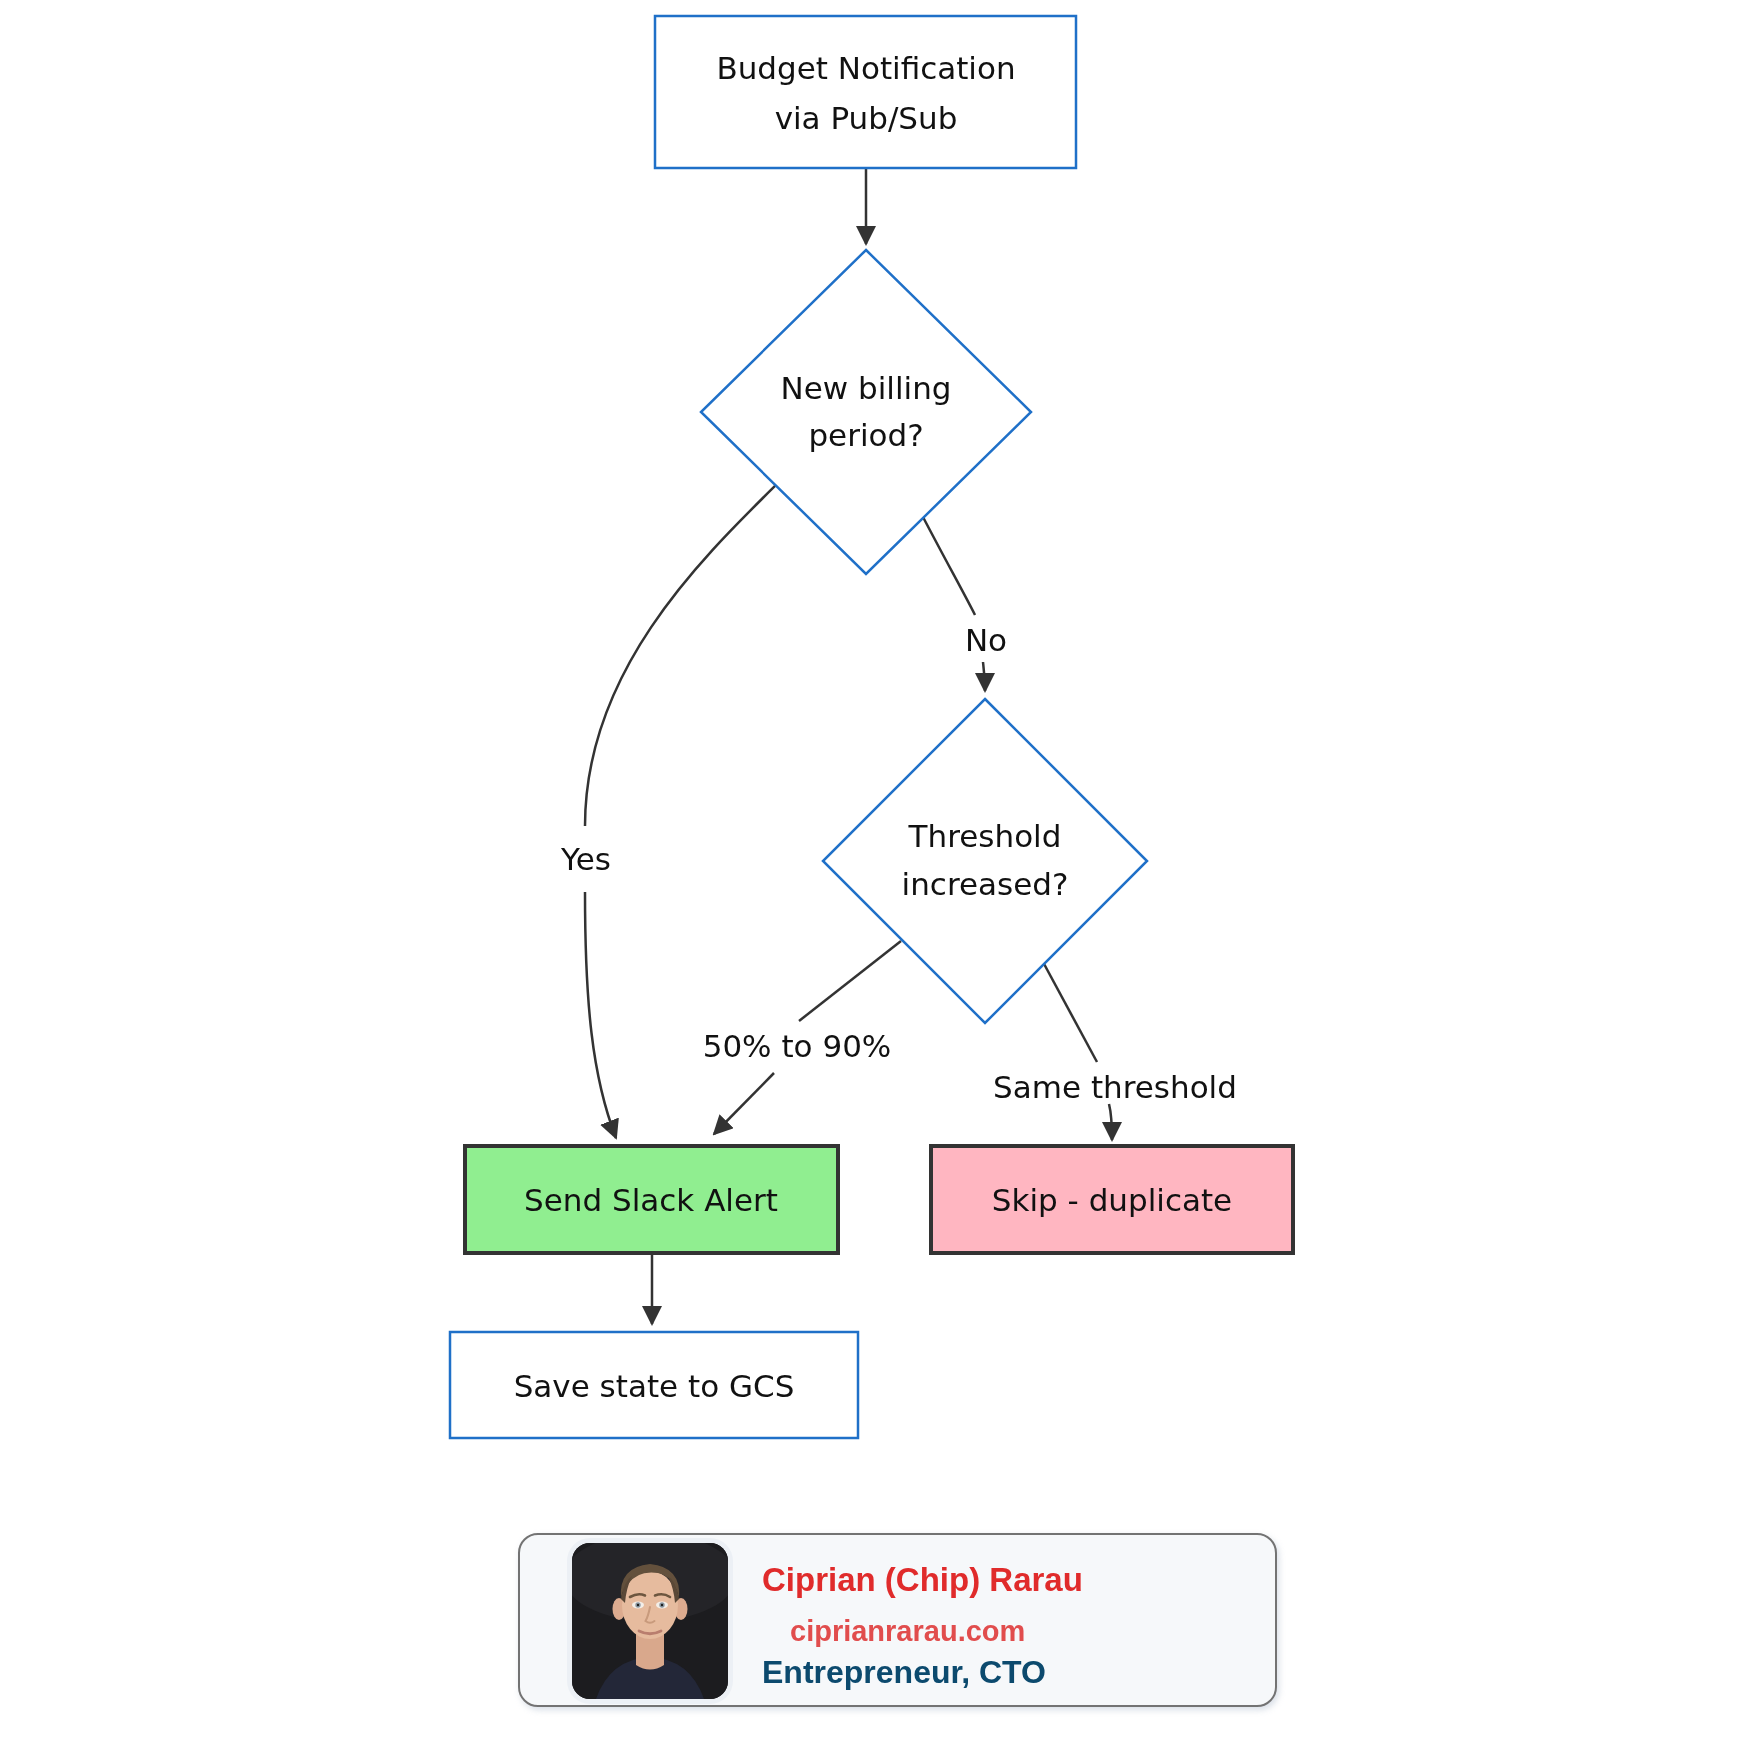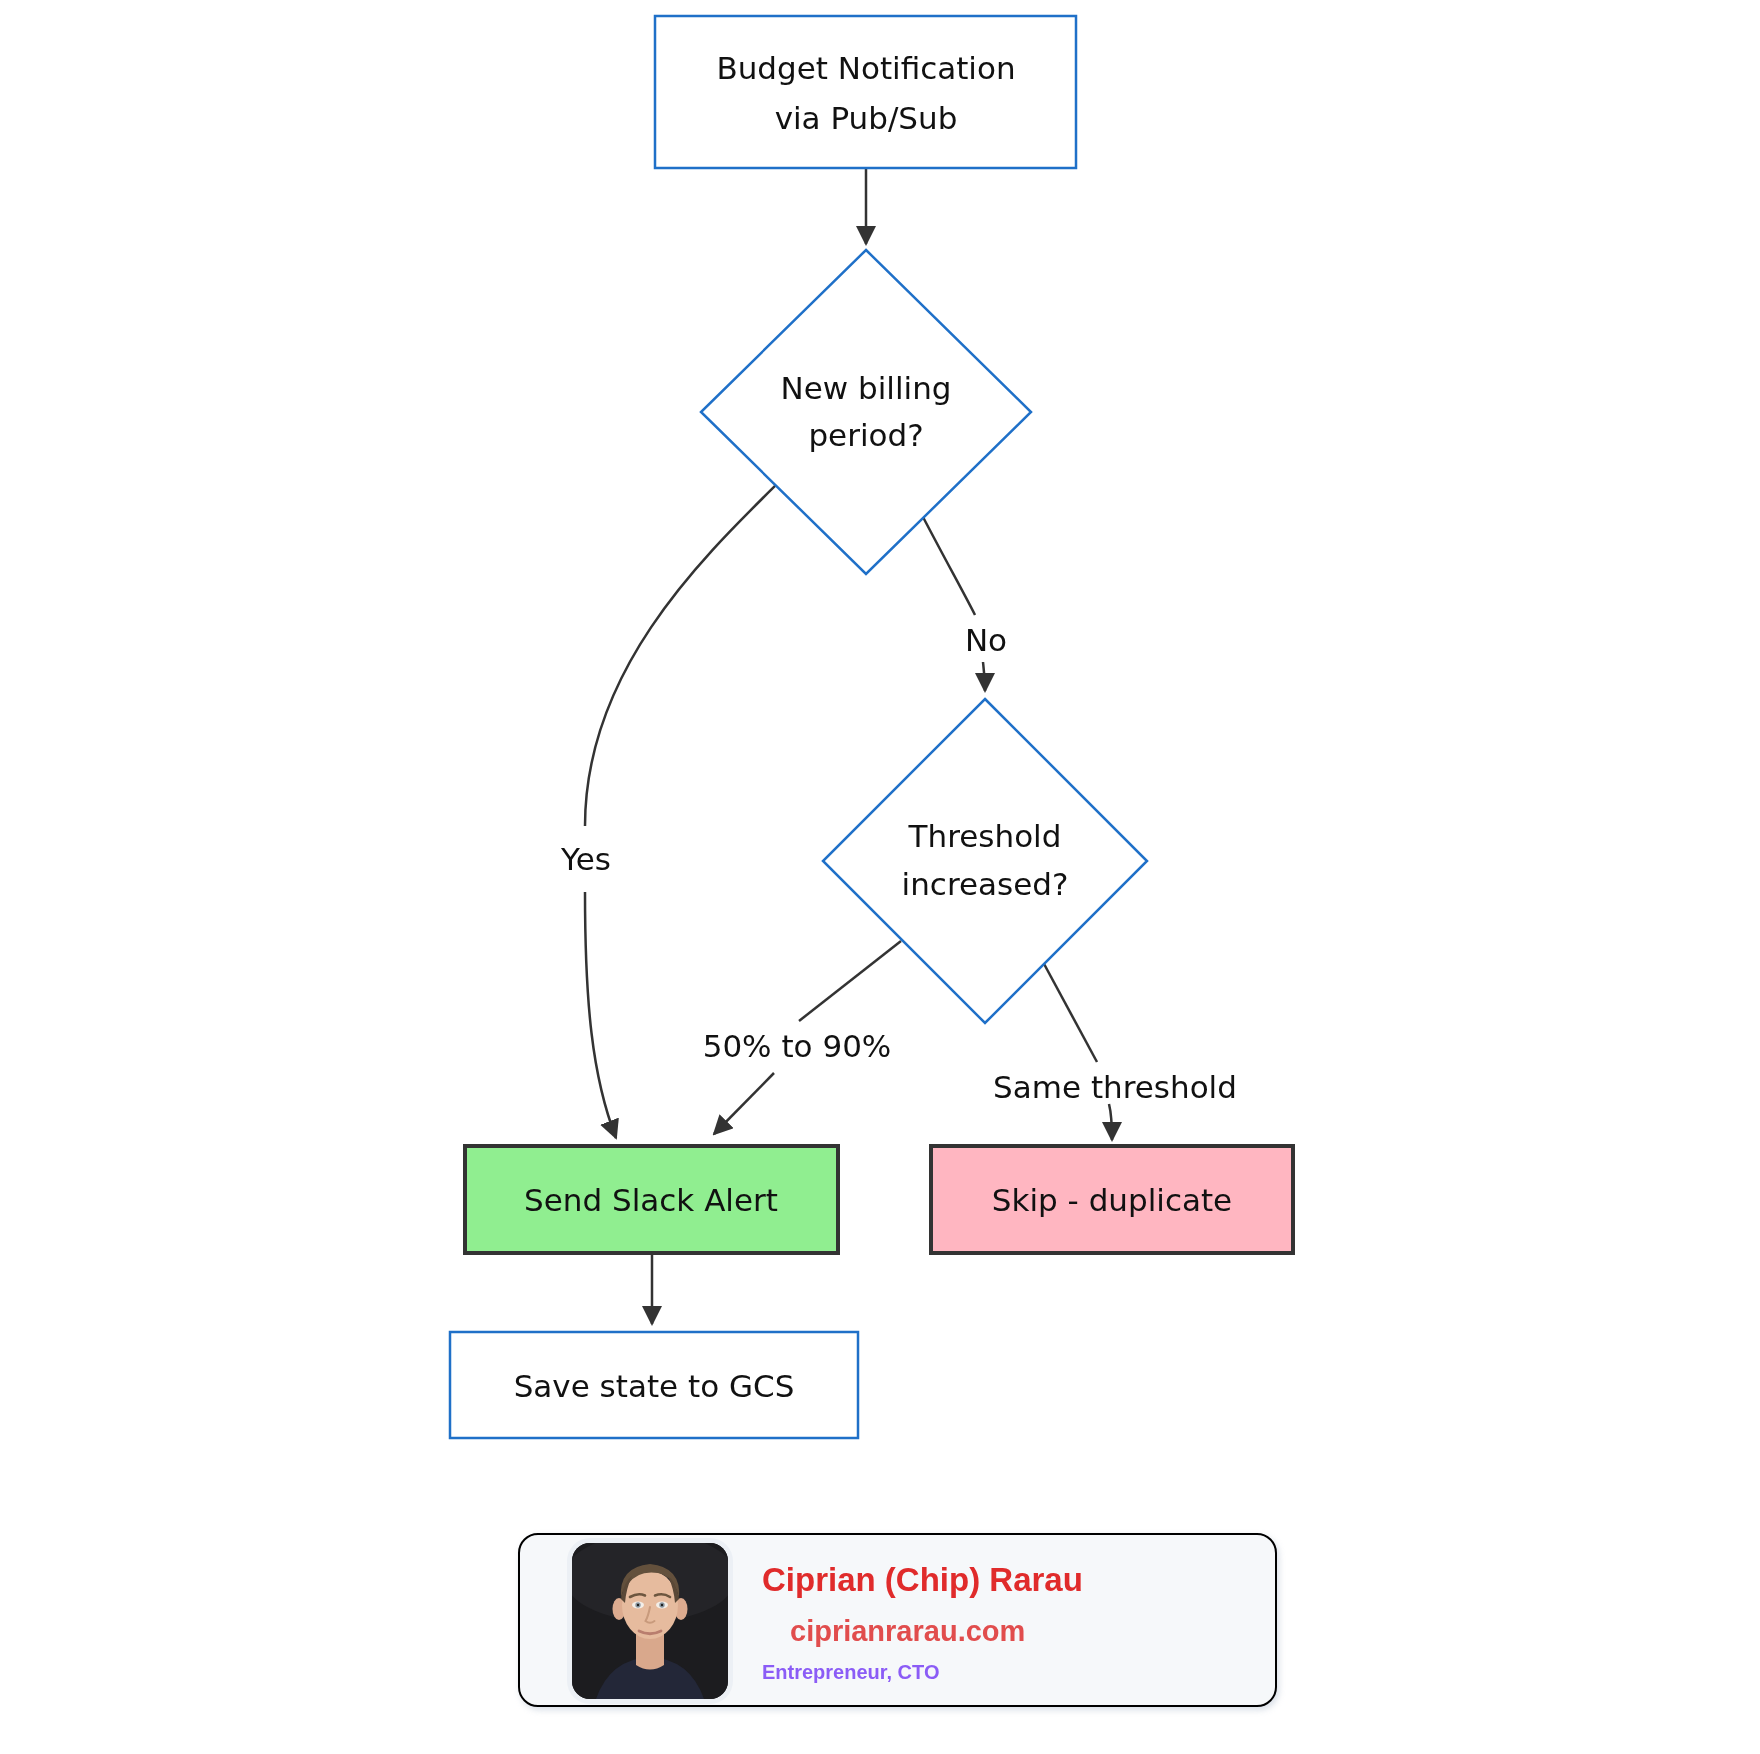--- a/index.html
+++ b/index.html
@@ -6,34 +6,34 @@
   body{
     width:1760px;height:1754px;position:relative;background:#ffffff;
     font-family:"DejaVu Sans",sans-serif;overflow:hidden;
   }
   svg text{font-family:"DejaVu Sans",sans-serif;}
   .flow-label{font-size:31px;fill:#111111;}
   .edge-label{font-size:31px;fill:#111111;}
 
   .author-card{
     position:absolute;left:518px;top:1533px;width:759px;height:174px;
-    background:#f6f8fa;border:2px solid #000000;border-radius:20px;
+    background:#f6f8fa;border:2px solid #737373;border-radius:20px;
     box-shadow:2px 3px 6px rgba(170,184,202,0.45);box-sizing:border-box;
   }
   .author-photo{
     position:absolute;left:52px;top:8px;width:156px;height:156px;
     border-radius:18px;overflow:hidden;background:#1c1c1f;
     box-shadow:0 0 0 5px #ecf0f5;
   }
   .author-photo svg{display:block;width:100%;height:100%;}
   .author-text{position:absolute;left:242px;top:0;right:10px;
     font-family:"Liberation Sans",sans-serif;font-weight:bold;}
   .author-name{position:absolute;left:0;top:27px;font-size:33px;line-height:36px;color:#e02b2b;white-space:nowrap;}
   .author-site{position:absolute;left:0;top:81px;font-size:29px;line-height:30px;color:#e14d4d;white-space:nowrap;margin-left:28px;}
-  .author-title{position:absolute;left:0;top:122px;font-size:20px;line-height:31px;color:#8b5cf6;white-space:nowrap;}
+  .author-title{position:absolute;left:0;top:122px;font-size:32px;line-height:31px;color:#0c4a6e;white-space:nowrap;}
 </style>
 </head>
 <body>
 
 
 
 <svg width="1760" height="1470" viewBox="0 0 1760 1470">
   <defs>
     <marker id="arrowhead" viewBox="0 0 10 10" refX="9" refY="5" markerWidth="8" markerHeight="8" orient="auto-start-reverse">
       <path d="M0,0 L10,5 L0,10 z" fill="#333333"></path>

